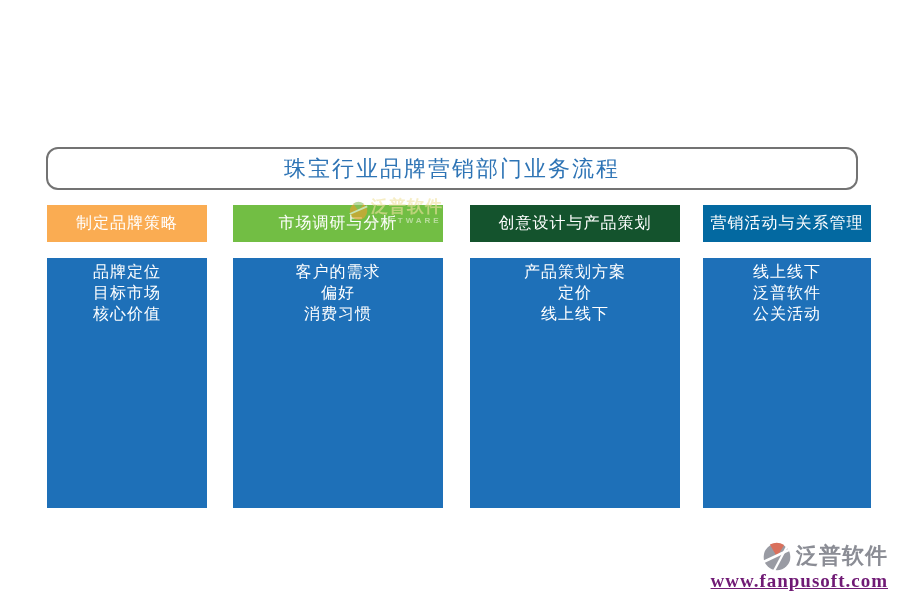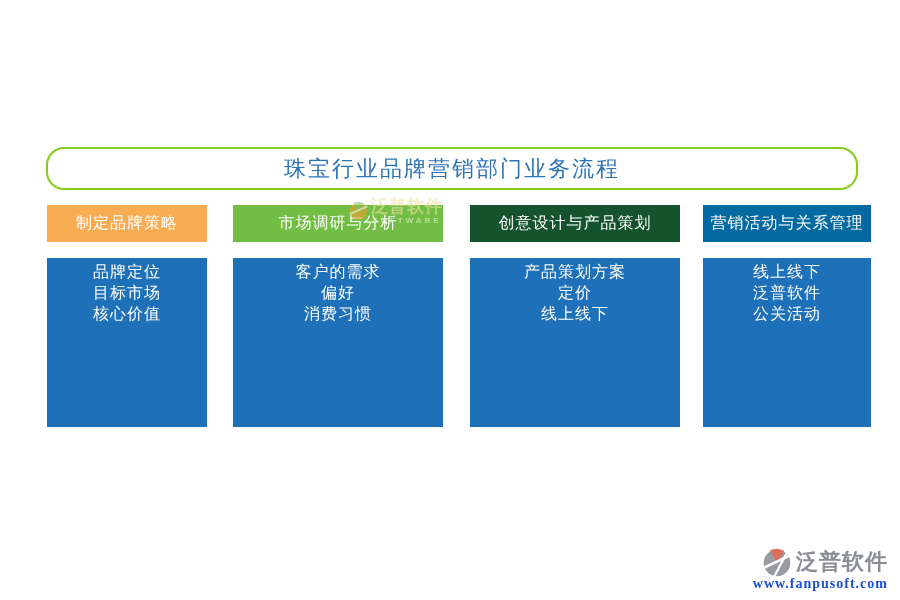--- a/index.html
+++ b/index.html
@@ -11,40 +11,40 @@
     left: 0; top: 0;
     width: 900px; height: 600px;
     background: #ffffff;
   }
 
   
   .title-box {
     position: absolute;
     left: 46px; top: 147px;
     width: 812px; height: 43px;
-    border: 2px solid #84cc16;
-    border-radius: 18px;
+    border: 2px solid #737373;
+    border-radius: 12px;
     background: #ffffff;
     display: flex;
     align-items: center;
     justify-content: center;
   }
   .title-box span {
     color: #2E74B5;
     font-size: 22px;
     letter-spacing: 2px;
     font-family: "Liberation Serif", serif;
     white-space: nowrap;
   }
 
   
   .col {
     position: absolute;
     top: 205px;
-    height: 222px;
+    height: 303px;
     display: flex;
     flex-direction: column;
   }
   .col-1 { left: 47px;  width: 160px; }
   .col-2 { left: 233px; width: 210px; border-radius: 23px; }
   .col-3 { left: 470px; width: 210px; }
   .col-4 { left: 703px; width: 168px; }
 
   .col-header {
     height: 37px;
@@ -117,27 +117,28 @@
   .footer-logo .fl-icon { width: 32px; height: 32px; margin-right: 3px; }
   .footer-logo .fl-brand {
     color: #8B8D95;
     font-size: 22px;
     font-weight: bold;
     letter-spacing: 1px;
     font-family: "Liberation Serif", serif;
     white-space: nowrap;
   }
   .footer-logo .fl-url {
-    color: #1d4ed8;
-    font-size: 14px;
+    color: #701a75;
+    font-size: 19px;
     font-weight: bold;
     font-family: "Liberation Serif", serif;
     letter-spacing: 1px;
     margin-top: -2px;
     white-space: nowrap;
+    text-decoration: underline;
   }
 </style>
 </head>
 <body>
 
 <div class="canvas">
 
   <div class="title-box">
     <span>珠宝行业品牌营销部门业务流程</span>
   </div>

